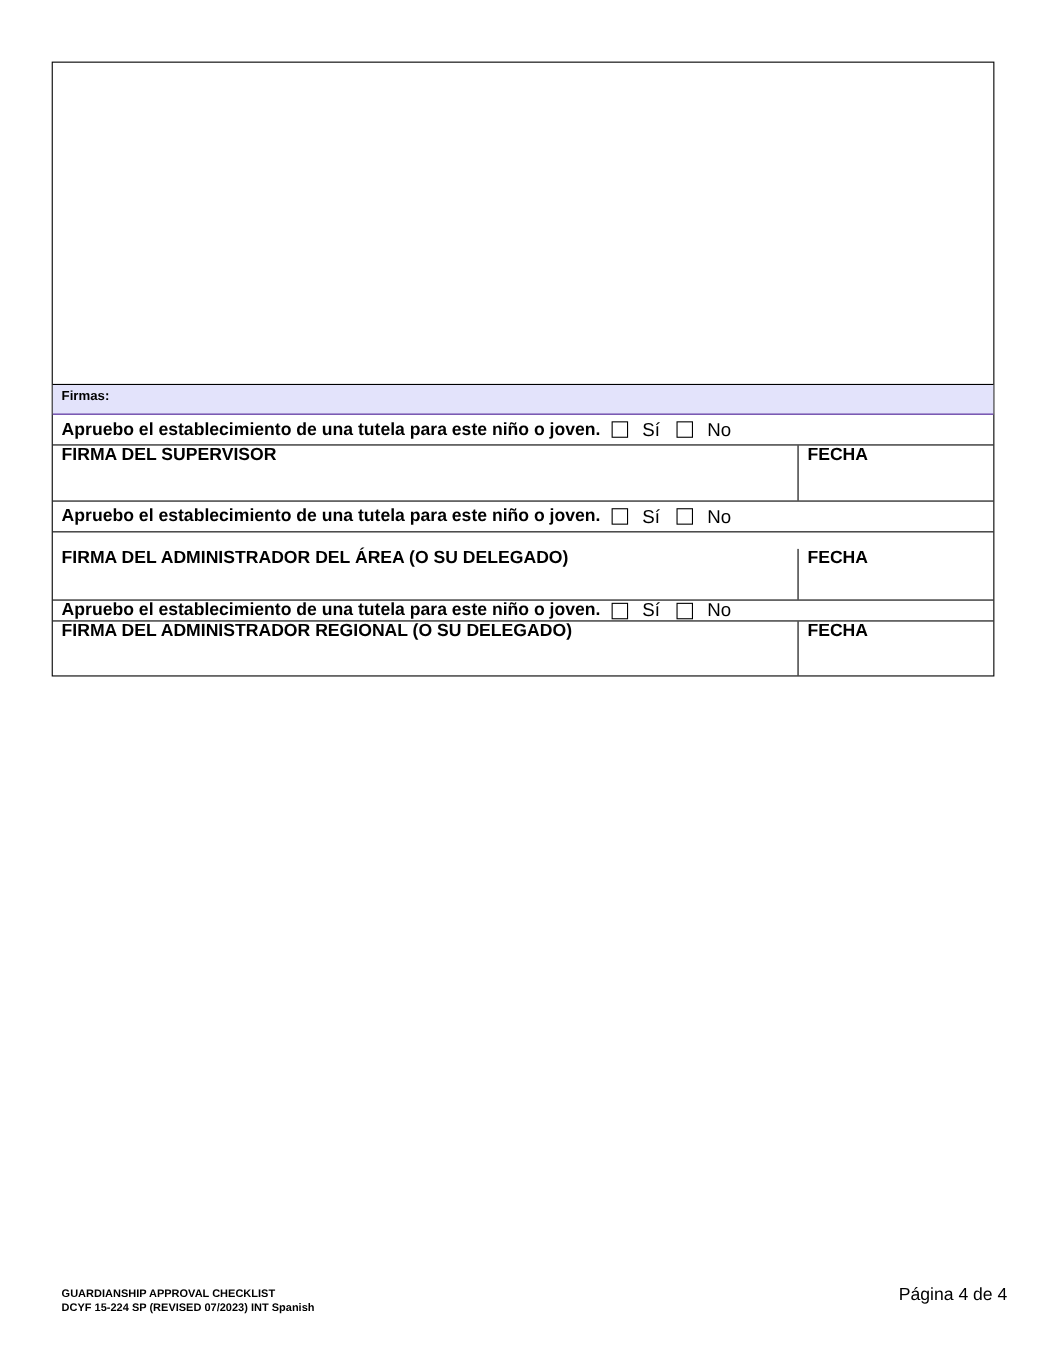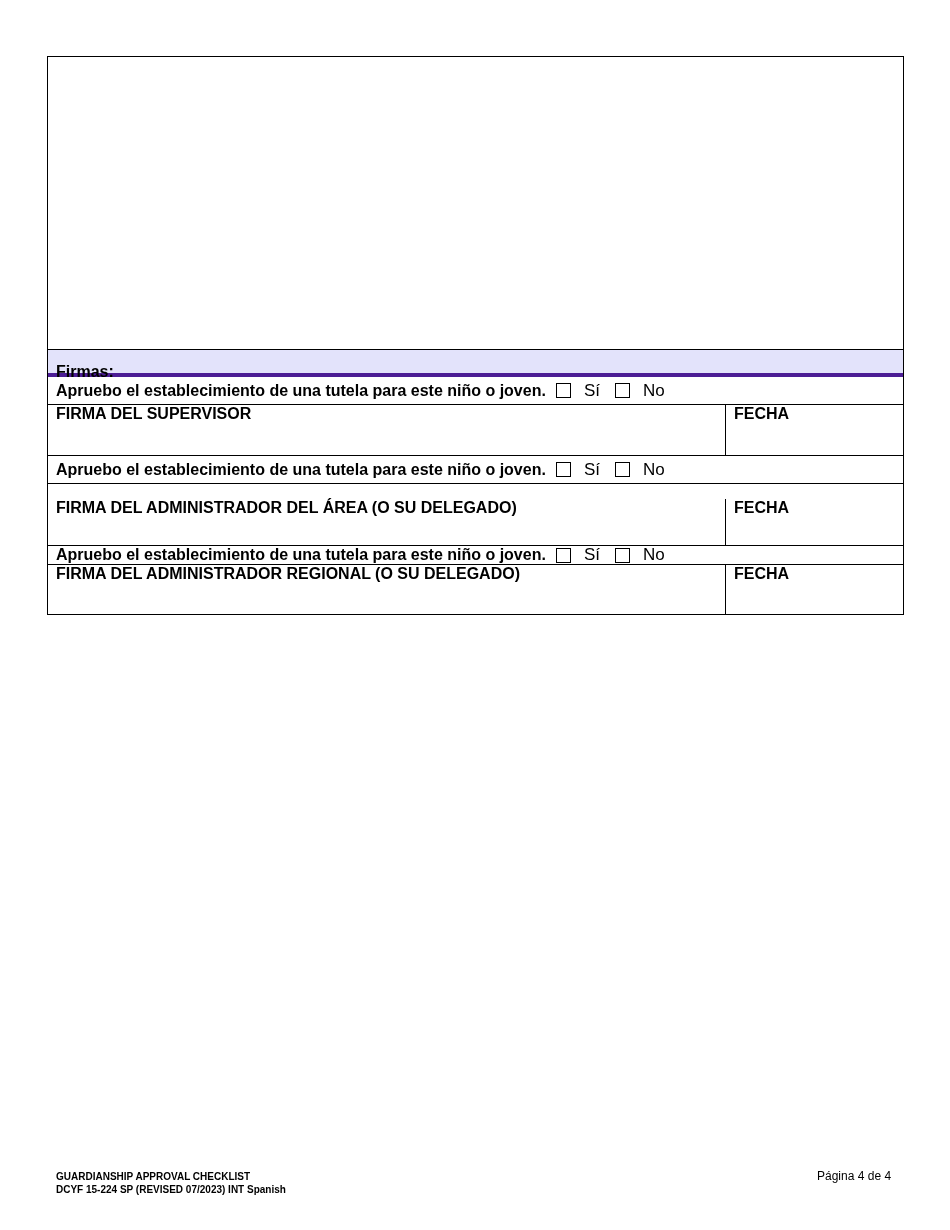--- a/index.html
+++ b/index.html
@@ -1,30 +1,30 @@
 <!DOCTYPE html>
 <html><head>
 <meta charset="utf-8">
 <style>
   html, body { margin: 0; padding: 0; background: #ffffff; }
   body { width: 950px; height: 1230px; position: relative; font-family: "Liberation Sans", sans-serif; color: #000; }
   .form { position: absolute; left: 47px; top: 56px; width: 855px; border: 1px solid #000; box-sizing: content-box; }
   .blank { height: 292px; border-bottom: 1px solid #000; }
-  .hdr { height: 27px; background: #e3e3fb; border-bottom: 4px solid #4c1d95; font-weight: bold; font-size: 16px; padding-left: 8px; line-height: 20px; box-sizing: border-box; padding-top: 12px; }
+  .hdr { height: 27px; background: #e3e3fb; border-bottom: 1px solid #4c1d95; font-weight: bold; font-size: 12px; padding-left: 8px; line-height: 20px; box-sizing: border-box; padding-top: 0px; }
   .approve { border-bottom: 1px solid #000; font-size: 16px; padding-left: 8px; display: flex; align-items: center; box-sizing: border-box; }
   .approve .q { font-weight: bold; }
   .cb { width: 15px; height: 15px; border: 1px solid #000; box-sizing: border-box; display: inline-block; margin-left: 10px; margin-right: 13px; background: #fff; }
   .cb2 { margin-left: 15px; }
   .opt { font-size: 17px; }
   .sig { display: flex; border-bottom: 1px solid #000; font-size: 16px; font-weight: bold; }
   .sig:last-child { border-bottom: none; }
   .sig .left { width: 678px; border-right: 1px solid #000; padding-left: 8px; box-sizing: border-box; line-height: 18px; padding-top: 0px; }
   .sig .right { flex: 1; padding-left: 8px; line-height: 18px; }
   .footer-left { position: absolute; left: 56px; top: 1170px; font-size: 10px; font-weight: bold; line-height: 13px; }
-  .footer-right { position: absolute; left: 817px; top: 1169px; font-size: 12px; text-align: center; }
+  .footer-right { position: absolute; left: 817px; top: 1169px; font-size: 16px; text-align: center; }
 </style>
 </head>
 <body>
 
 <div class="form">
   <div class="blank"></div>
   <div class="hdr">Firmas:</div>
 
   <div class="approve" style="height:28px;">
     <span class="q">Apruebo el establecimiento de una tutela para este niño o joven.</span>

